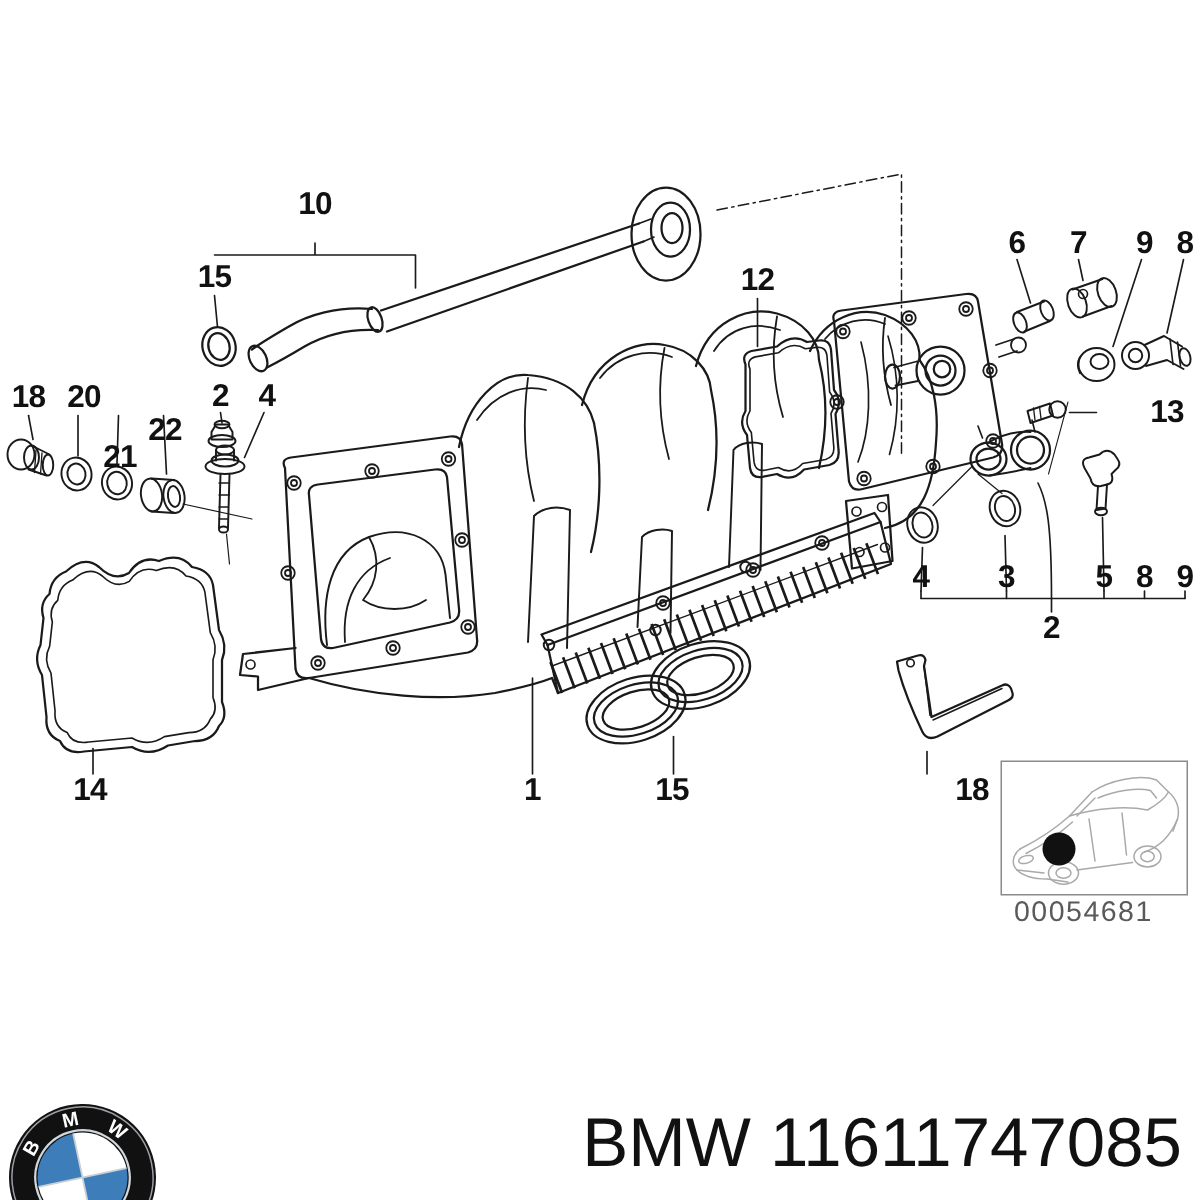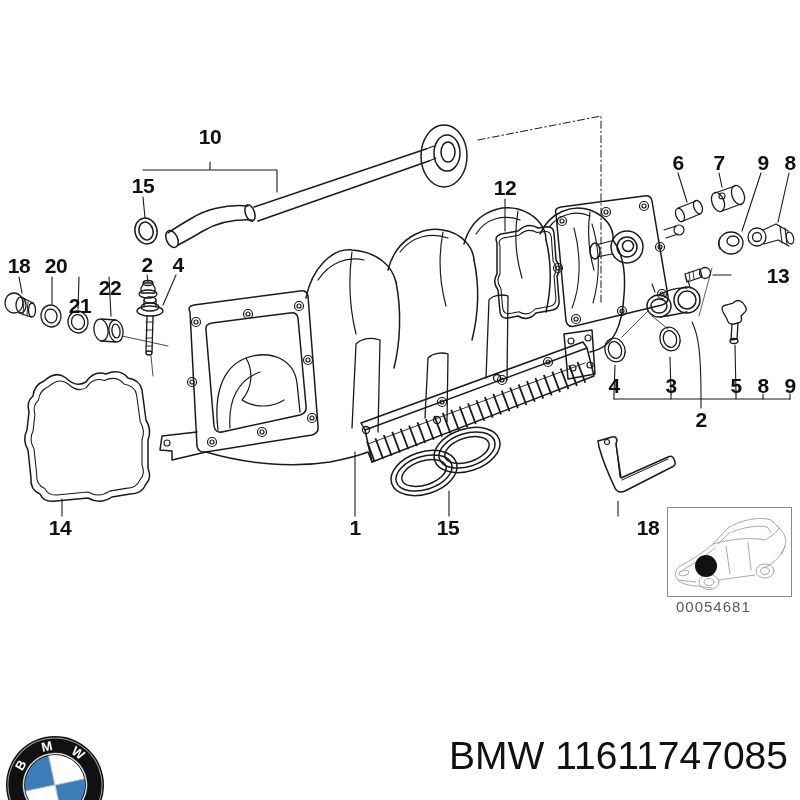--- a/index.html
+++ b/index.html
@@ -14,25 +14,25 @@
     position:absolute;transform:translate(-50%,-50%);
     font-weight:bold;font-size:21px;line-height:1;color:#111111;
     letter-spacing:-0.5px;white-space:nowrap;cursor:default;
   }
   #thumb{
     position:absolute;left:667px;top:507px;width:125px;height:90px;
     border:1px solid #8a8a8a;background:#ffffff;box-sizing:border-box;
   }
   #thumb-code{
     position:absolute;left:676px;top:598px;
-    font-size:15px;color:#5a5a5a;letter-spacing:1px;
+    font-size:19px;color:#5a5a5a;letter-spacing:1px;
   }
   #footer-title{
     position:absolute;right:12px;top:734px;width:600px;
-    font-size:39px;color:#111111;text-align:right;letter-spacing:0px;
+    font-size:46px;color:#111111;text-align:right;letter-spacing:0px;
   }
   #logo-svg{position:absolute;left:3px;top:733px;}
   .logo-letter{font-size:13px;font-weight:bold;fill:#ffffff;}
 </style>
 </head>
 <body>
 
 <div id="stage">
 
 <svg id="diagram-svg" width="800" height="660" viewBox="0 0 800 660" fill="none" stroke="#1a1a1a" stroke-width="1.5" stroke-linecap="round" stroke-linejoin="round">

